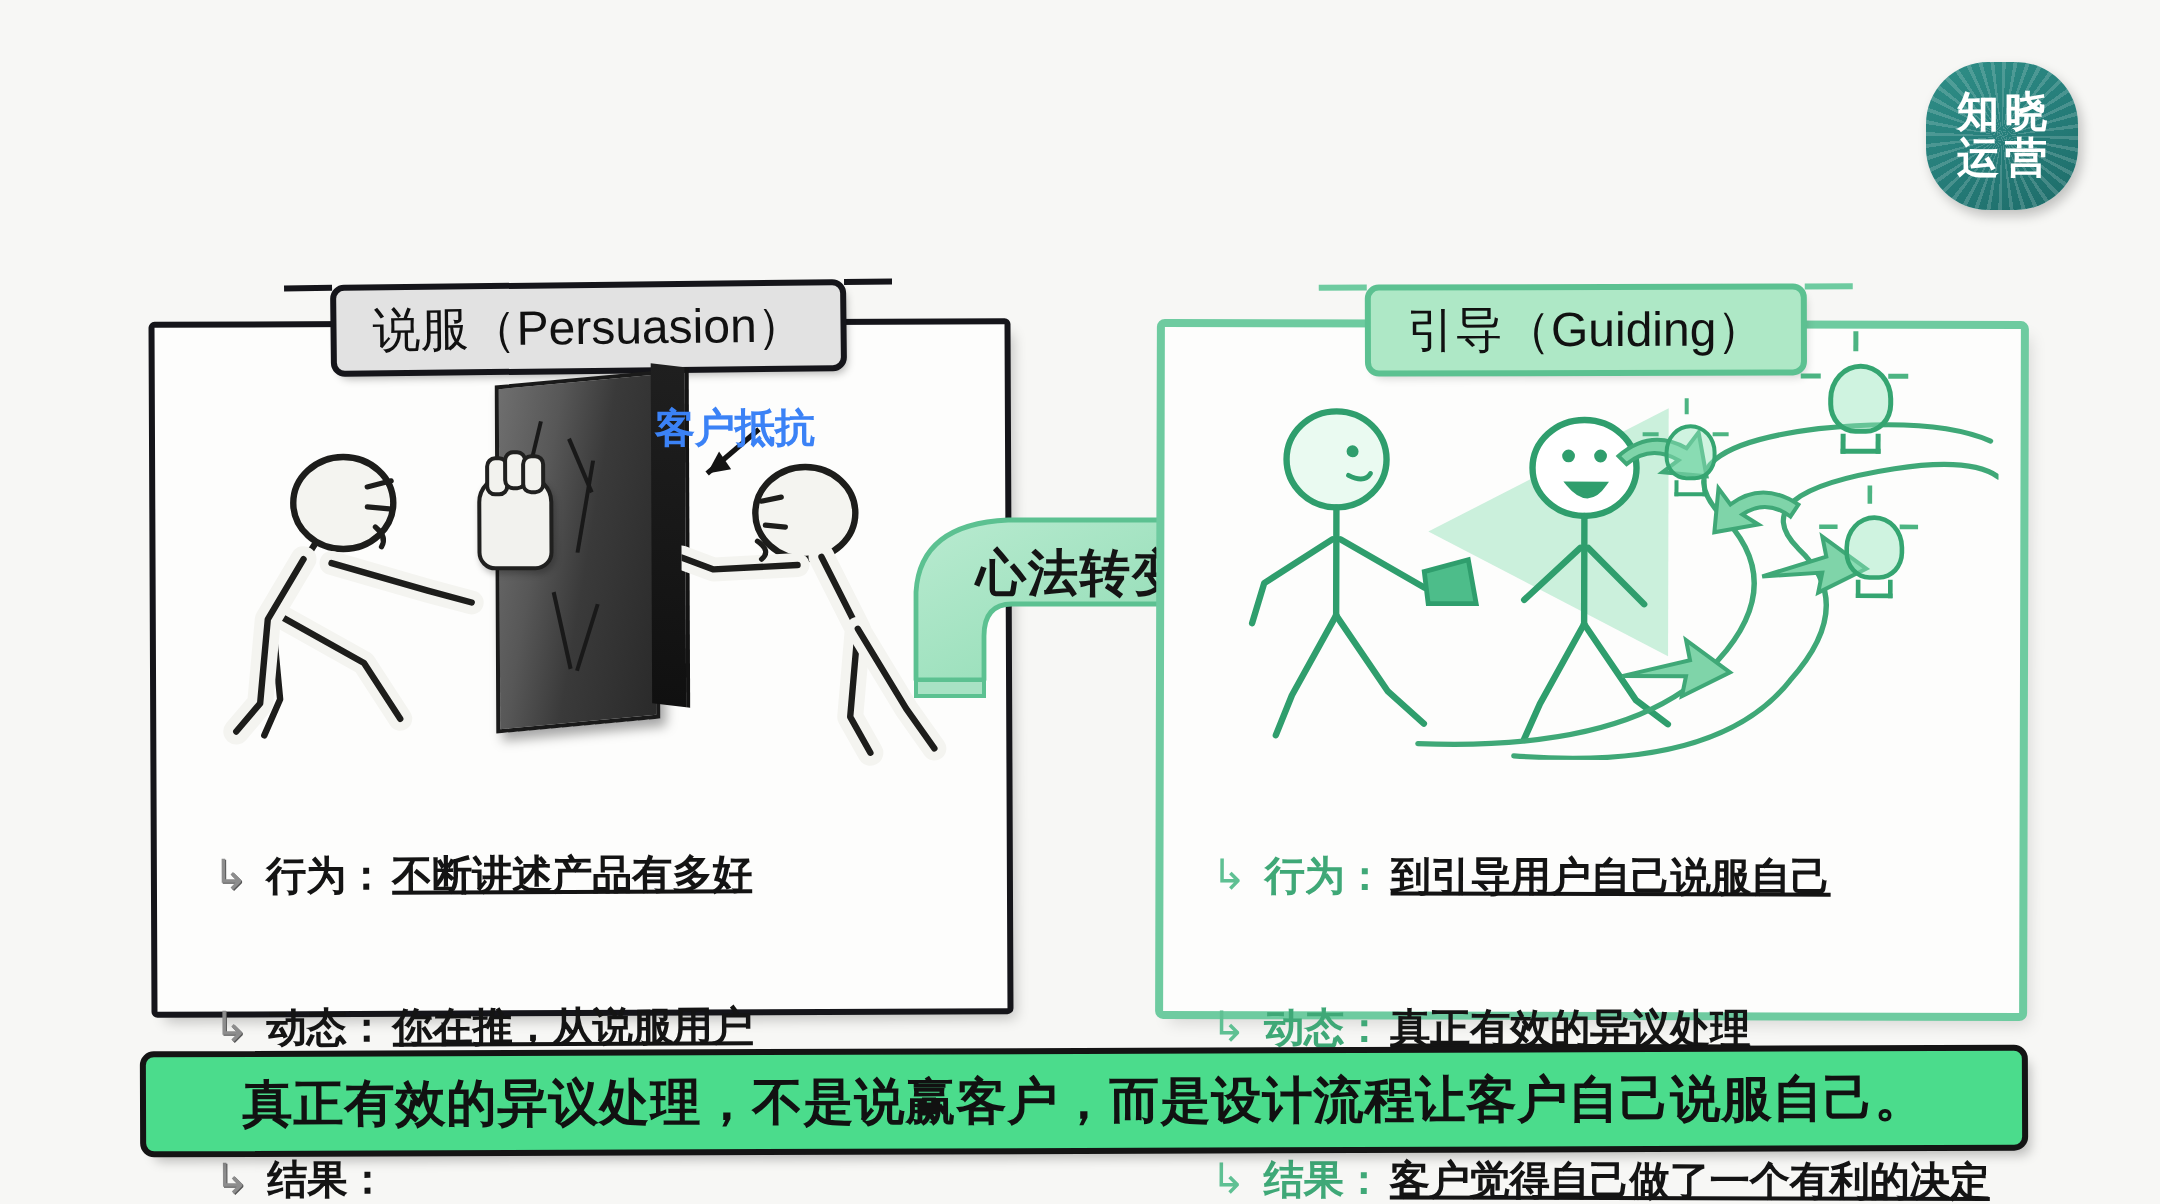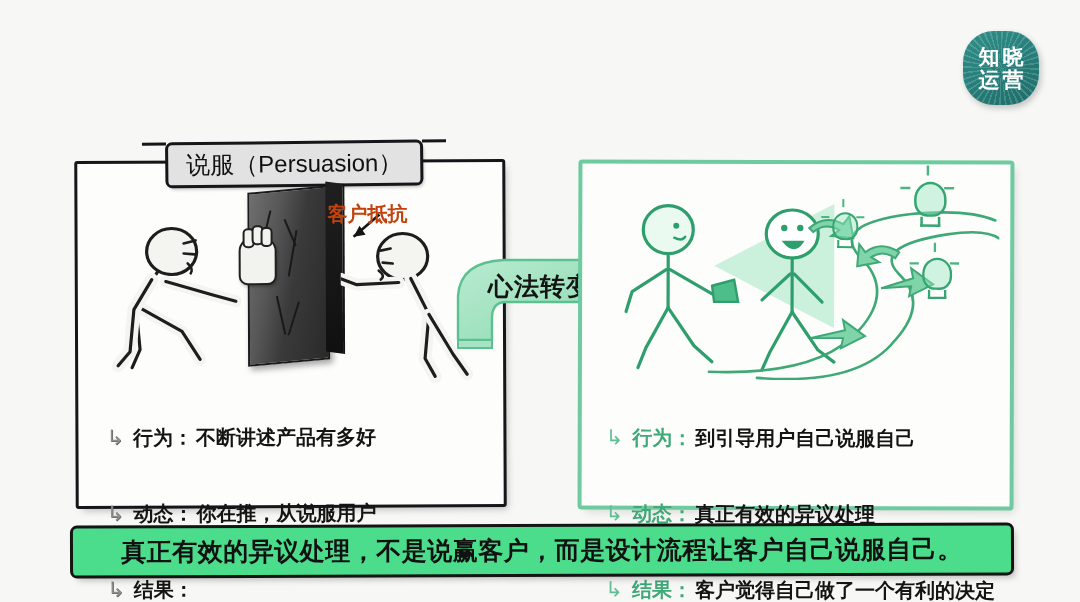--- a/index.html
+++ b/index.html
@@ -77,21 +77,21 @@
   .list{position:absolute;left:28px;display:flex;flex-direction:column;gap:12px;}
   .list.left{top:224px;}
   .list.right{top:224px;left:24px;}
   .row{display:flex;align-items:baseline;white-space:nowrap;}
   .bullet{font-size:21px;margin-right:9px;line-height:1;}
   .bullet.gray{color:#8d8d8d;text-shadow:.5px .5px 0 #555;}
   .bullet.green{color:#5fc093;}
   .lbl{font-size:20px;font-weight:bold;margin-right:3px;margin-top:37px;}
   .lbl.dark{color:#141414;}
   .lbl.green{color:#3fa877;}
-  .txt{font-size:20px;font-weight:bold;color:#141414;}
+  .txt{font-size:20px;font-weight:bold;color:#141414;text-decoration:underline;}
 
   
   .illoL{position:absolute;left:18px;top:22px;width:390px;height:195px;}
   .wall{
     position:absolute;left:152px;top:4px;width:78px;height:170px;
     background:linear-gradient(100deg,#6f6f6f 0%,#575757 30%,#3a3a3a 55%,#2a2a2a 100%);
     border:2px solid #1a1a1a;
     transform:skewY(-5deg);
     box-shadow:3px 4px 6px rgba(0,0,0,.35);
   }
@@ -99,21 +99,21 @@
     background:linear-gradient(180deg,#1f1f1f,#101010);transform:skewY(12deg);
     border-right:2px solid #141414;}
   .crack{position:absolute;background:#191919;width:2px;transform-origin:top;}
   .hand{
     position:absolute;left:143px;top:52px;width:34px;height:44px;
     background:#f2f2ee;border:2.5px solid #20201f;border-radius:14px 14px 9px 9px;
     box-shadow:1px 2px 3px rgba(0,0,0,.25);
   }
   .hand i{position:absolute;top:-11px;width:8px;height:16px;background:#f2f2ee;
     border:2.5px solid #20201f;border-radius:5px;}
-  .annot{position:absolute;left:232px;top:16px;font-size:20px;font-weight:bold;color:#c2410c;white-space:nowrap;}
+  .annot{position:absolute;left:232px;top:16px;font-size:20px;font-weight:bold;color:#3b82f6;white-space:nowrap;}
 
   
   .illoR{position:absolute;left:12px;top:18px;width:405px;height:200px;}
   .beam{
     position:absolute;left:130px;top:22px;width:0;height:0;
     border-left:0 solid transparent;
     border-top:62px solid transparent;border-bottom:62px solid transparent;
     border-right:120px solid rgba(110,215,160,.35);
     transform:translateX(-10px);
   }
@@ -250,20 +250,25 @@
       </defs>
       <path d="M6 96 L6 52 Q8 18 52 16 L134 16 L134 2 L184 38 L134 74 L134 58 L54 58
                Q40 58 40 74 L40 96 Z" fill="url(#ag)" stroke="#5cc191" stroke-width="2.4" stroke-linejoin="round"></path>
       <path d="M6 96 L40 96 L40 104 L6 104 Z" fill="#a8e2c4" stroke="#5cc191" stroke-width="2"></path>
     </svg>
     <div class="transLabel">心法转变</div>
   </div>
 
   <div class="panel right">
 
+    <div class="pill green">
+      <div class="stub l grn"></div>
+      <span>引导（Guiding）</span>
+      <div class="stub r grn"></div>
+    </div>
 
     <div class="illoR">
 
       <div class="beam"></div>
 
       <svg width="150" height="190" style="position:absolute;left:22px;top:14px;">
         <g fill="#eafaf1" stroke="#2f9e6d" stroke-width="3.2" stroke-linecap="round" stroke-linejoin="round">
           <ellipse cx="52" cy="34" rx="25" ry="24"></ellipse>
           <path d="M52 58 L52 112" fill="none"></path>
           <path d="M52 112 L30 152 L22 172" fill="none"></path>

